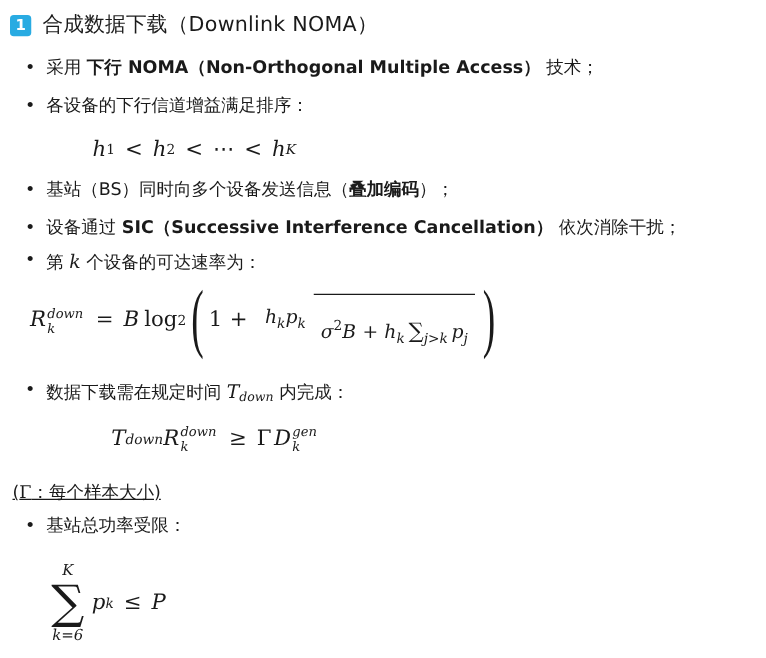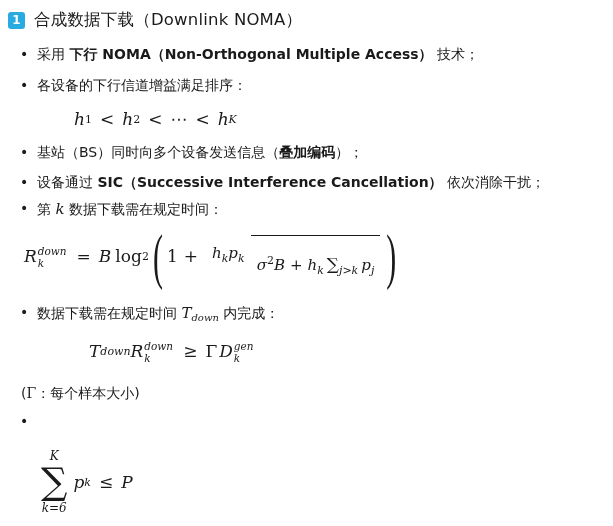--- a/index.html
+++ b/index.html
@@ -106,21 +106,21 @@
     <span class="bt"><span>基站（BS）同时向多个设备发送信息（</span><b>叠加编码</b><span>）；</span></span>
   </div>
 
   <div class="row bullet" style="top:174px;left:20px;">
     <span class="marker">•</span>
     <span class="bt"><span>设备通过 </span><b>SIC（Successive Interference Cancellation）</b><span> 依次消除干扰；</span></span>
   </div>
 
   <div class="row bullet" style="top:200px;left:20px;">
     <span class="marker">•</span>
-    <span class="bt"><span>第 </span><span class="inmath">k</span><span> 数据下载需在规定时间：</span></span>
+    <span class="bt"><span>第 </span><span class="inmath">k</span><span> 个设备的可达速率为：</span></span>
   </div>
 
   <div class="row" style="top:235px;left:24px;">
     <span class="fx">
       <span class="mi">R</span>
         <span class="supsub">
           <span>down</span>
           <span>k</span>
         </span>
       <span class="mo rel">=</span>
@@ -155,26 +155,27 @@
       <span class="mo rel">≥</span>
       <span class="mrm">Γ</span>
       <span class="mi" style="margin-left:2px;">D</span>
         <span class="supsub">
           <span>gen</span>
           <span>k</span>
         </span>
     </span>
   </div>
 
-  <div class="row note" style="top:385px;left:21px;">
+  <div class="row note" style="top:385px;left:10px;text-decoration:underline;">
     <span>(</span><span class="g">Γ</span><span>：每个样本大小)</span>
   </div>
 
   <div class="row bullet" style="top:413px;left:20px;">
     <span class="marker">•</span>
+    <span class="bt">基站总功率受限：</span>
   </div>
 
   <div class="row" style="top:445px;left:41px;">
     <span class="fx">
       <span class="sumstack">
         <span class="limtop">K</span>
         <span class="sigma">∑</span>
         <span class="limbot">k=6</span>
       </span>
       <span class="mi">p</span>

